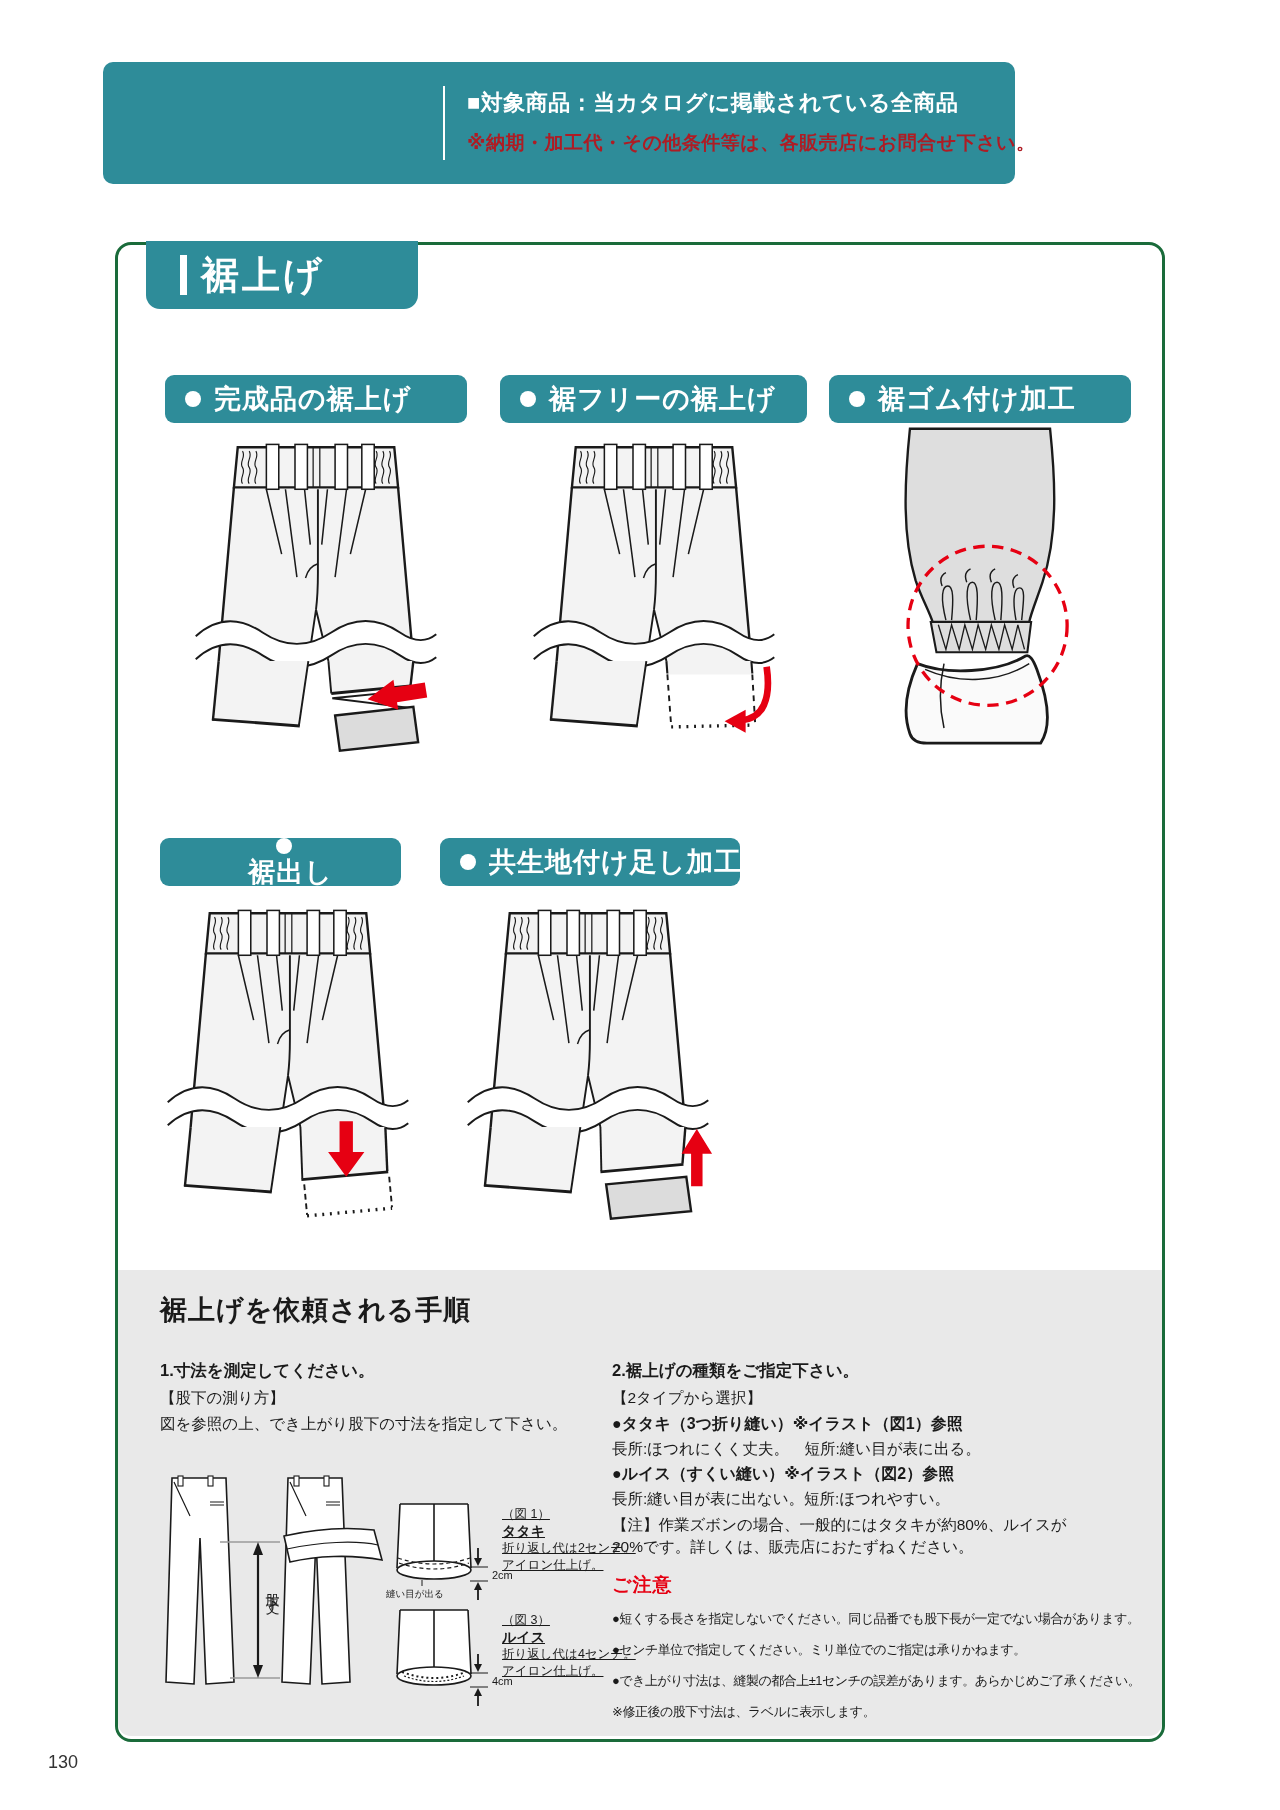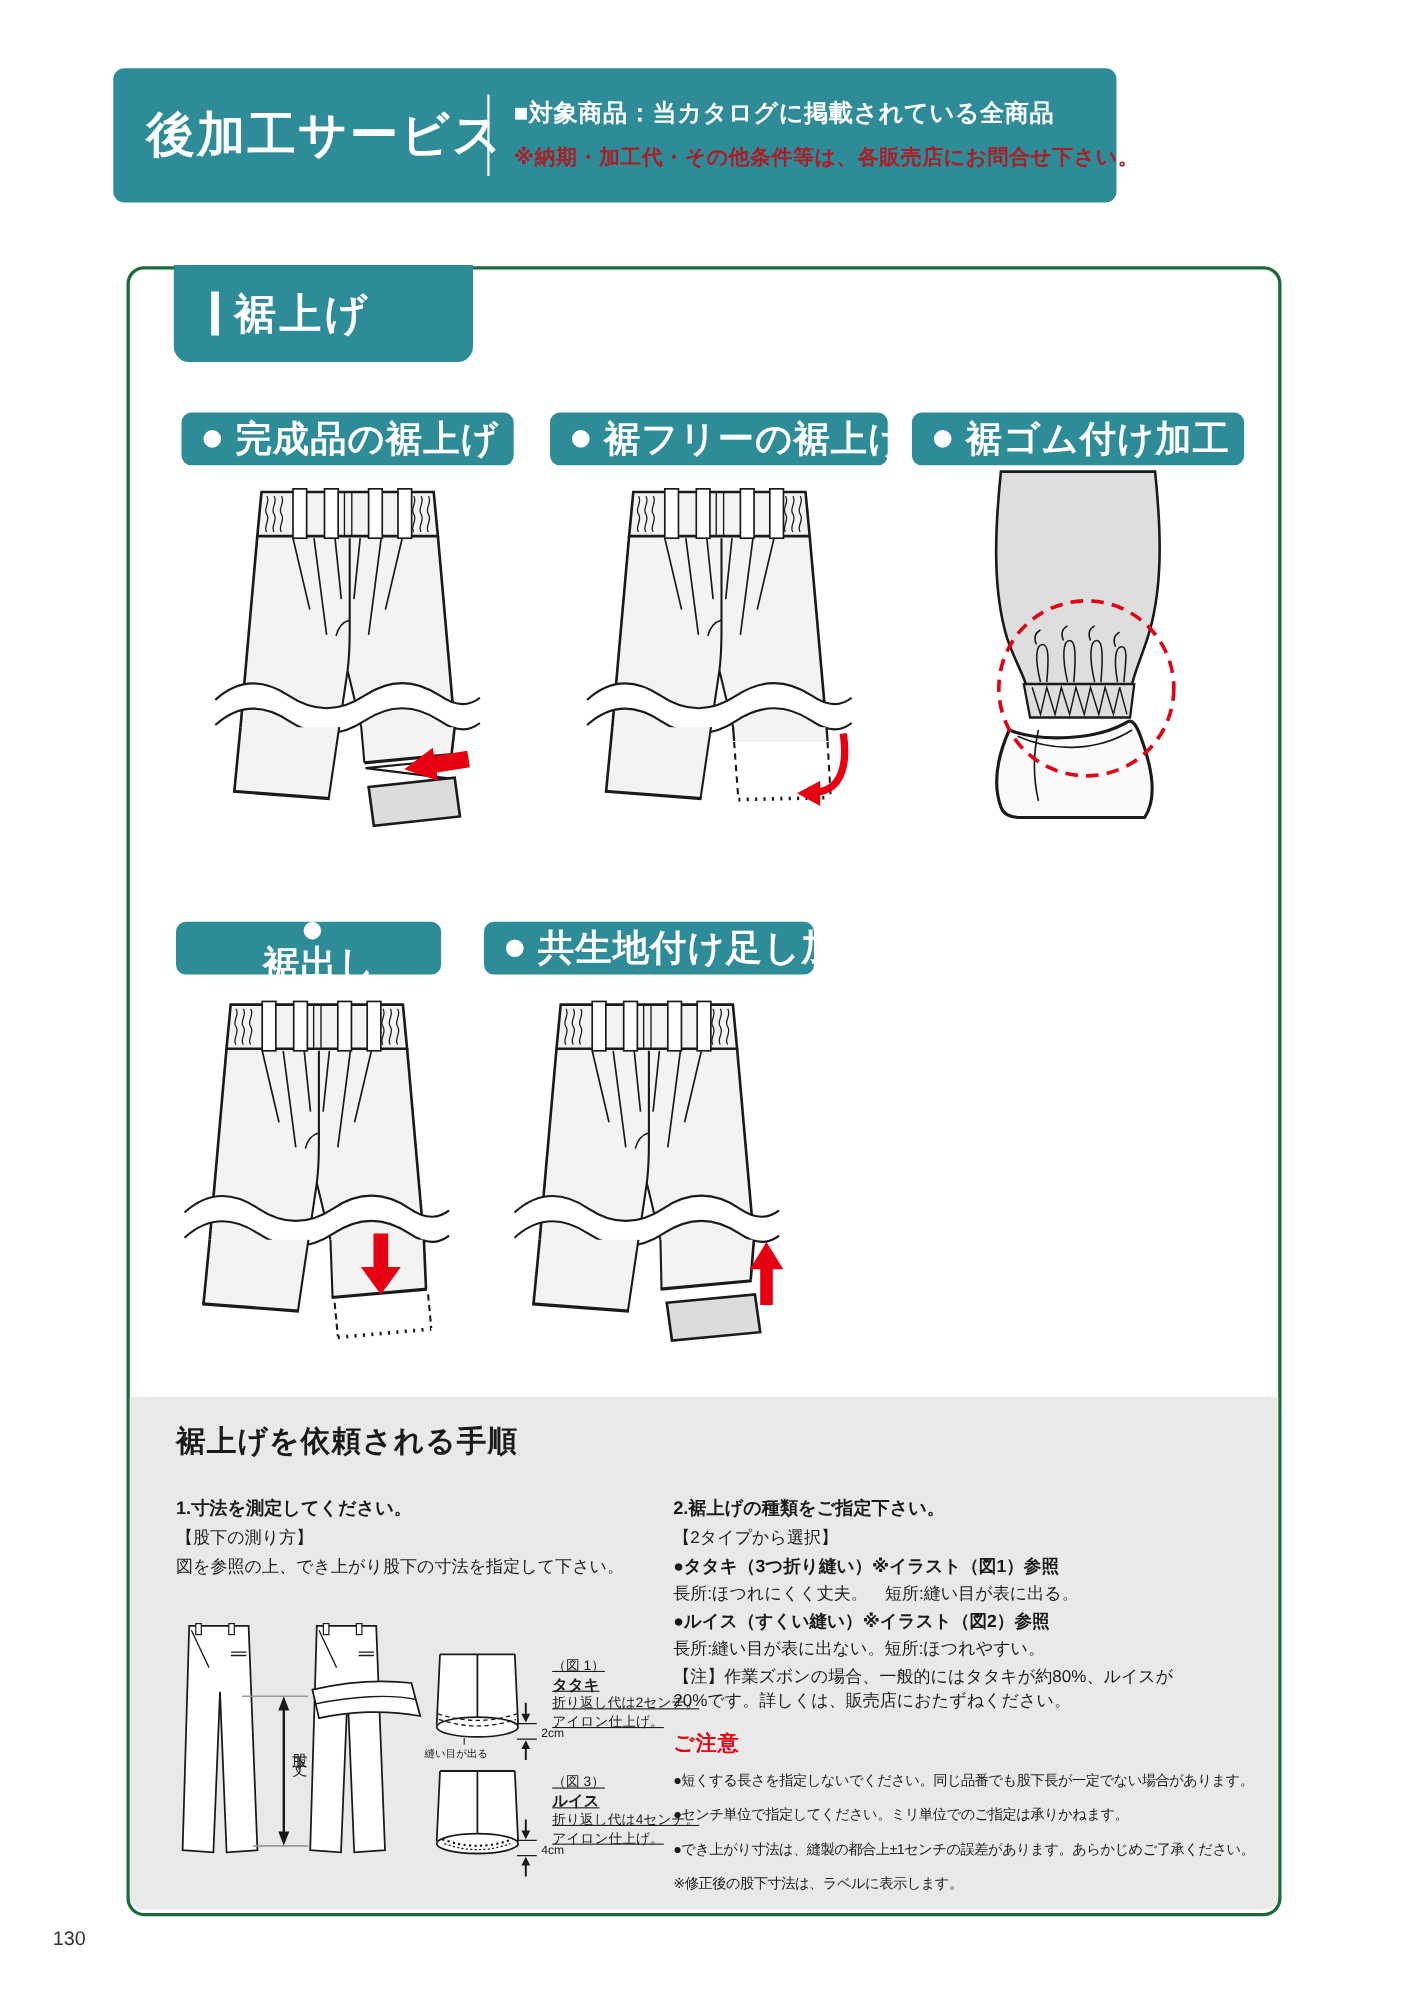--- a/index.html
+++ b/index.html
@@ -10,21 +10,21 @@
   .banner-title{color:#fff;font-weight:bold;font-size:44px;letter-spacing:2px;line-height:122px;white-space:nowrap;}
   .banner-divider{background:#fff;width:2px;height:74px;}
   .banner-line1{color:#fff;font-weight:bold;font-size:22px;white-space:nowrap;letter-spacing:0.5px;}
   .banner-line2{color:#AE1C24;font-weight:bold;font-size:19px;white-space:nowrap;letter-spacing:0.5px;margin-top:12px;}
   .main-box{border:3px solid #1A6B3A;border-radius:16px;background:#fff;}
   .panel-title{background:#2E8C99;border-radius:0 0 14px 14px;display:flex;align-items:center;padding-left:34px;box-sizing:border-box;}
   .tbar{width:7px;height:40px;background:#fff;margin-right:14px;flex:0 0 auto;}
   .panel-title span.t{color:#fff;font-weight:bold;font-size:38px;letter-spacing:3px;white-space:nowrap;}
   .svc-header{background:#2E8C99;border-radius:9px;display:flex;align-items:center;padding-left:20px;box-sizing:border-box;height:48px;}
   .svc-bullet{width:16px;height:16px;border-radius:50%;background:#fff;margin-right:13px;flex:0 0 auto;}
-  .svc-label{color:#fff;font-weight:bold;font-size:33px;letter-spacing:1px;white-space:nowrap;}
+  .svc-label{color:#fff;font-weight:bold;font-size:27px;letter-spacing:1px;white-space:nowrap;}
   .procedure{background:#E9E9E9;border-radius:0 0 13px 13px;}
   .proc-heading{font-size:27px;font-weight:bold;letter-spacing:1px;}
   .col-title{font-size:16.5px;font-weight:bold;margin-bottom:6px;white-space:nowrap;}
   .col-line{font-size:15.5px;margin-bottom:5px;white-space:nowrap;}
   .opt-title{font-size:16px;font-weight:bold;margin-bottom:4px;white-space:nowrap;}
   .opt-desc{font-size:15.5px;margin-bottom:4px;white-space:nowrap;}
   .note-line{font-size:15.5px;line-height:22px;white-space:nowrap;}
   .caution-title{font-size:19px;font-weight:bold;color:#E60012;margin:14px 0 12px 0;letter-spacing:1px;}
   .caution-item{font-size:13px;letter-spacing:-0.5px;margin-bottom:13px;white-space:nowrap;}
   .fig-caption{font-size:12.5px;line-height:17px;white-space:nowrap;text-decoration:underline;}
@@ -32,31 +32,30 @@
   .inseam{writing-mode:vertical-rl;font-size:14px;letter-spacing:4px;}
   .page-number{font-size:18px;color:#333;}
   svg text{font-family:"Liberation Sans","DejaVu Sans",sans-serif;}
 </style>
 </head>
 <body>
 
 <div class="page">
 
   <div class="abs banner" style="left:103px;top:62px;width:912px;height:122px;">
-    <div class="abs banner-title" style="left:30px;top:0;">後加工サービス</div>
     <div class="abs banner-divider" style="left:340px;top:24px;"></div>
     <div class="abs" style="left:364px;top:26px;">
       <div class="banner-line1">■対象商品：当カタログに掲載されている全商品</div>
       <div class="banner-line2">※納期・加工代・その他条件等は、各販売店にお問合せ下さい。</div>
     </div>
   </div>
 
   <div class="abs main-box" style="left:115px;top:242px;width:1044px;height:1494px;"></div>
 
-  <div class="abs panel-title" style="left:158px;top:241px;width:272px;height:88px;">
+  <div class="abs panel-title" style="left:146px;top:241px;width:272px;height:68px;">
     <span class="tbar"></span>
     <span class="t">裾上げ</span>
   </div>
 
   <div class="abs svc-header" style="left:165px;top:375px;width:302px;">
     <span class="svc-bullet"></span>
     <span class="svc-label">完成品の裾上げ</span>
   </div>
   <div class="abs svc-header" style="left:829px;top:375px;width:302px;">
     <span class="svc-bullet"></span>

